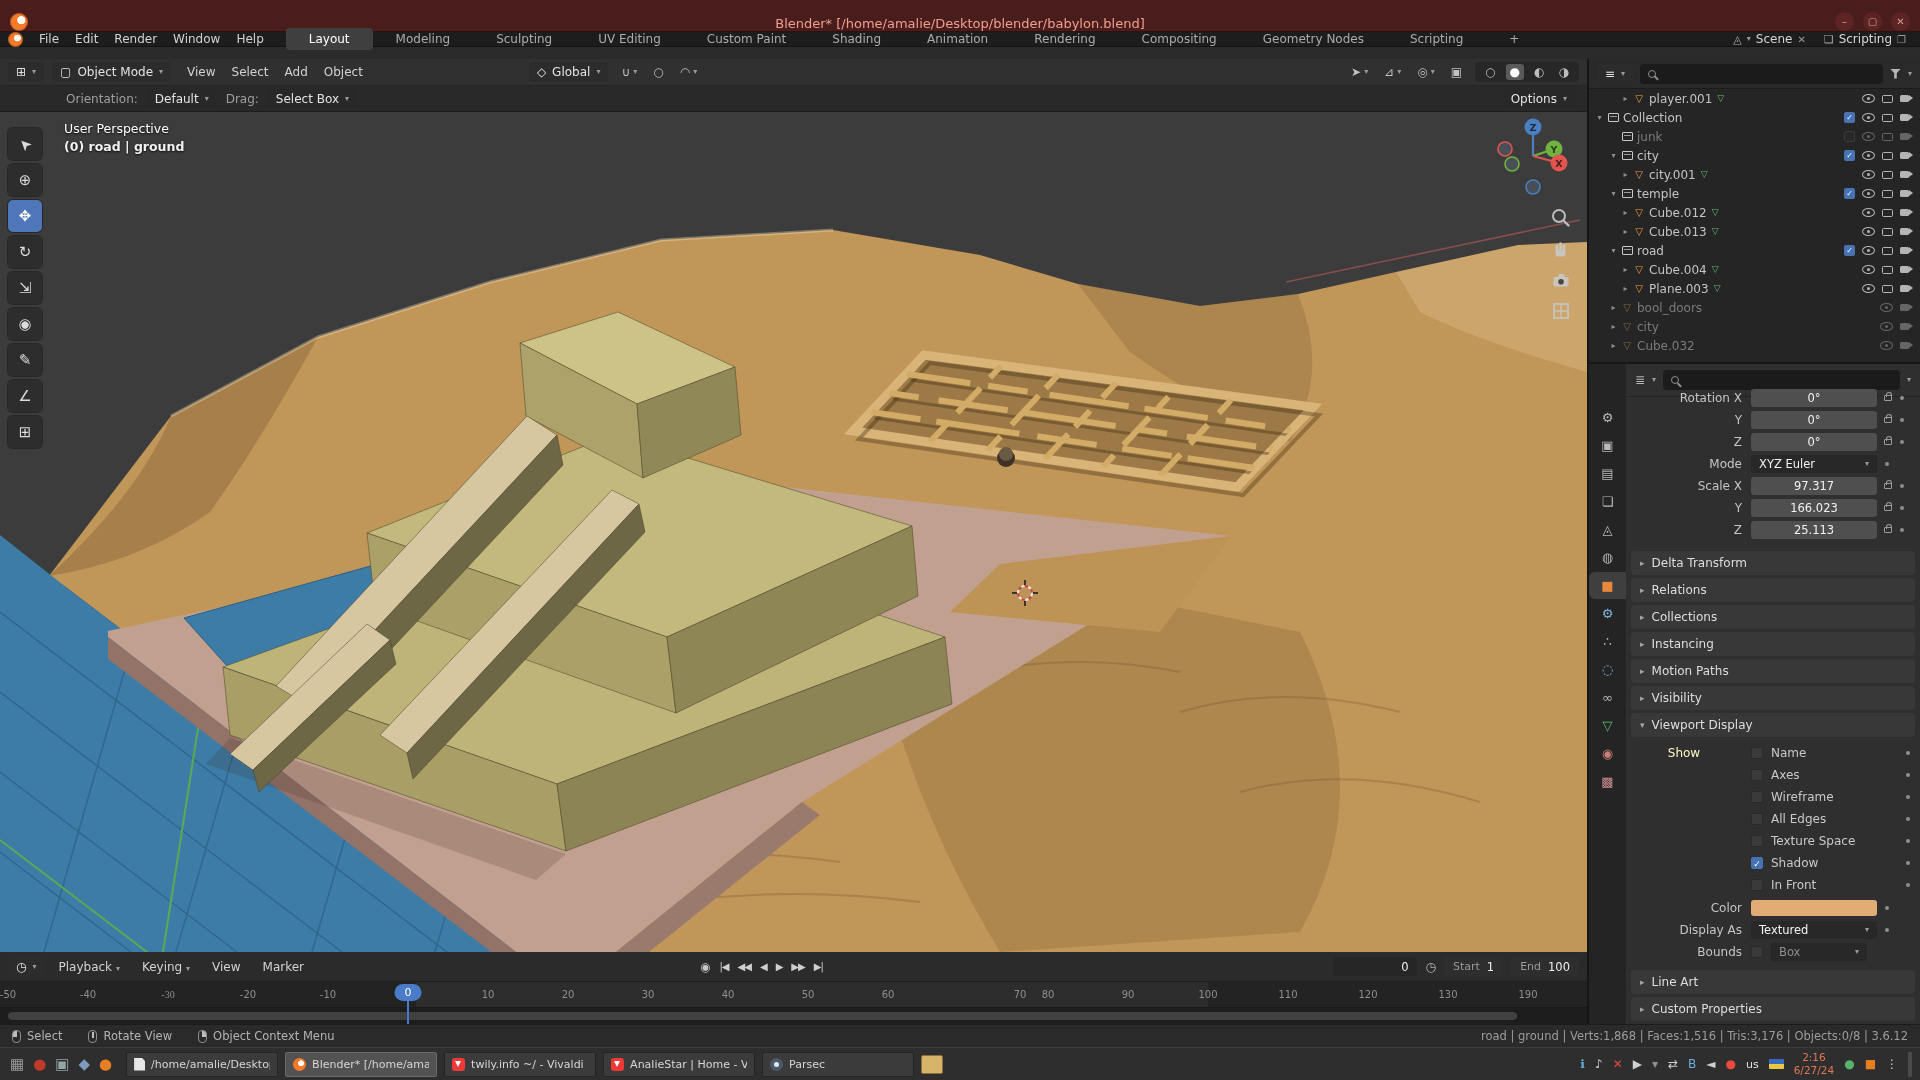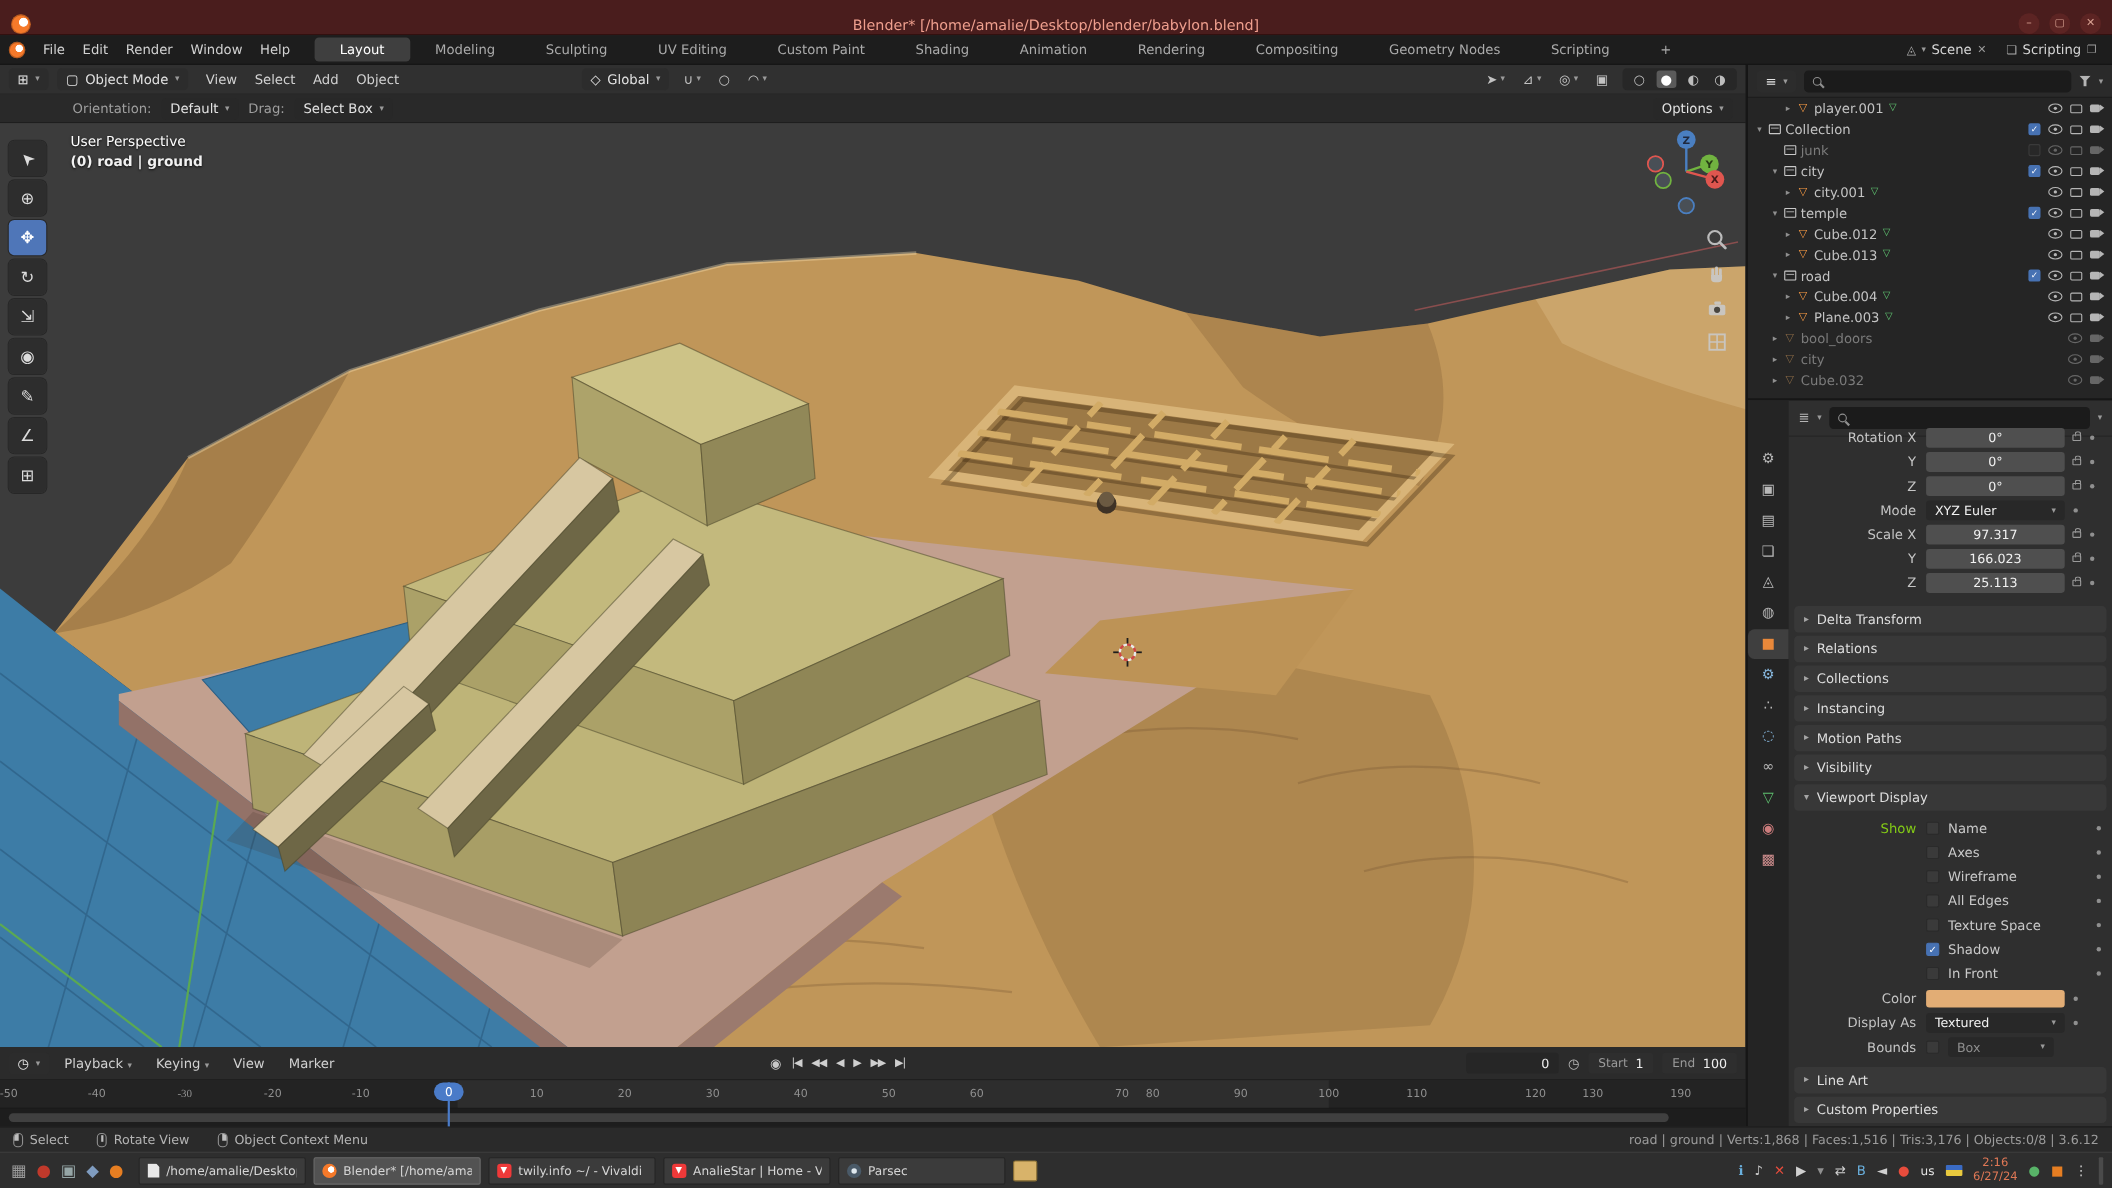--- a/index.html
+++ b/index.html
@@ -9,21 +9,21 @@
   .spacer{flex:1}
   .dd{font-size:8px;color:#9a9a9a;line-height:1}
   
   #titlebar{position:absolute;top:0;left:0;right:0;height:32px;background:#4a1d1d;display:flex;align-items:flex-end;padding:0 10px;border-bottom:1px solid #30100f}
   .blogo{width:18px;height:18px;border-radius:50%;background:radial-gradient(circle at 63% 40%,#fff 0 24%,#f5792a 28% 100%);flex:none;box-shadow:0 0 0 1px rgba(0,0,0,.25) inset}
   .blogo.sm{width:15px;height:15px}
   #win-title{position:absolute;left:50%;transform:translateX(-50%);font-size:13px;color:#ef9f8e;white-space:nowrap}
   #win-controls{margin-left:auto;display:flex}
   .wbtn{width:19px;height:19px;border-radius:50%;background:#5c2423;color:#d8a192;font-size:10px;display:flex;align-items:center;justify-content:center;margin-left:9px}
   
-  #topbar{position:absolute;top:32px;left:0;right:0;height:27px;background:#1d1d1d;display:flex;align-items:center;padding:0 8px;border-bottom:1px solid #131313}
+  #topbar{position:absolute;top:32px;left:0;right:0;height:15px;background:#1d1d1d;display:flex;align-items:center;padding:0 8px;border-bottom:1px solid #131313}
   #tb-menus{display:flex;margin-left:8px}
   .menu-item{font-size:12px;color:#d2d2d2;padding:3px 8px;border-radius:3px;white-space:nowrap}
   #tb-tabs{display:flex;margin-left:14px;align-items:center}
   .ws-tab{font-size:12px;color:#ababab;padding:4px 23px;border-radius:4px;white-space:nowrap}
   .ws-tab.active{background:#3f3f3f;color:#fff}
   #tb-right{margin-left:auto;display:flex;align-items:center;gap:18px;padding-right:6px}
   .cluster{display:flex;align-items:center;gap:5px;font-size:12px;color:#d6d6d6}
   .cl-ico{font-size:11px;color:#a9a9a9}
   .cl-x{font-size:10px;color:#9a9a9a}
   
@@ -119,21 +119,21 @@
   .pfield.dim{color:#8e8e8e}
   .lock{width:8px;height:6px;border:1px solid #9a9a9a;border-radius:1px;margin-left:7px;position:relative;flex:none}
   .lock::before{content:"";position:absolute;top:-4px;left:1px;width:4px;height:4px;border:1px solid #9a9a9a;border-bottom:none;border-radius:3px 3px 0 0}
   .pdot{width:4px;height:4px;border-radius:50%;background:#8f8f8f;margin-left:auto;flex:none}
   .prow .pdot{margin-left:8px}
   .sec-gap{height:7px}
   .psec{height:24px;margin:3px 5px;background:#383838;border-radius:4px;display:flex;align-items:center;gap:7px;padding:0 9px;font-size:12px;color:#dedede;white-space:nowrap}
   .psec .chev{font-size:9px;color:#a5a5a5}
   #vd-body{padding:2px 0 4px 0}
   .vd-row{display:flex;align-items:center;height:22px;padding-right:10px}
-  .vd-lead{flex:0 0 116px;text-align:right;margin-right:9px;font-size:12px;color:#84cc16}
+  .vd-lead{flex:0 0 116px;text-align:center;margin-right:9px;font-size:12px;color:#fef9c3}
   .cb{width:12px;height:12px;border-radius:2px;background:#3a3a3a;border:1px solid #2a2a2a;position:relative;flex:none;margin-right:8px}
   .vd-row.on .cb{background:#4772b3;border-color:#4772b3}
   .vd-row.on .cb::after{content:"✓";position:absolute;inset:0;color:#fff;font-size:9px;line-height:12px;text-align:center}
   .vd-label{font-size:12px;color:#c9c9c9}
   .swatch{width:126px;height:16px;border-radius:3px;flex:none}
   
   #statusbar{position:absolute;top:1024px;left:0;right:0;height:23px;background:#2a2a2a;border-top:1px solid #1b1b1b;display:flex;align-items:center;gap:26px;padding:0 12px}
   .hint{display:flex;align-items:center;gap:6px;font-size:11.5px;color:#b4b4b4}
   .mouse{width:9px;height:13px;border:1px solid #8f8f8f;border-radius:4px;position:relative;flex:none}
   .mouse::before{content:"";position:absolute;background:#bdbdbd}
@@ -545,21 +545,21 @@
         <span class="tick" style="left: 568px;">20</span>
         <span class="tick" style="left: 648px;">30</span>
         <span class="tick" style="left: 728px;">40</span>
         <span class="tick" style="left: 808px;">50</span>
         <span class="tick" style="left: 888px;">60</span>
         <span class="tick" style="left: 1020px;">70</span>
         <span class="tick" style="left: 1048px;">80</span>
         <span class="tick" style="left: 1128px;">90</span>
         <span class="tick" style="left: 1208px;">100</span>
         <span class="tick" style="left: 1288px;">110</span>
-        <span class="tick" style="left: 1368px; margin-left: 28px;">120</span>
+        <span class="tick" style="left: 1368px;">120</span>
         <span class="tick" style="left: 1448px;">130</span>
         <span class="tick" style="left: 1528px;">190</span>
       <div id="playhead-badge">0</div>
     </div>
     <div id="tl-scroll">
       <div id="tl-scrollbar"></div>
     </div>
     <div id="playhead-line"></div>
   </div>
 

